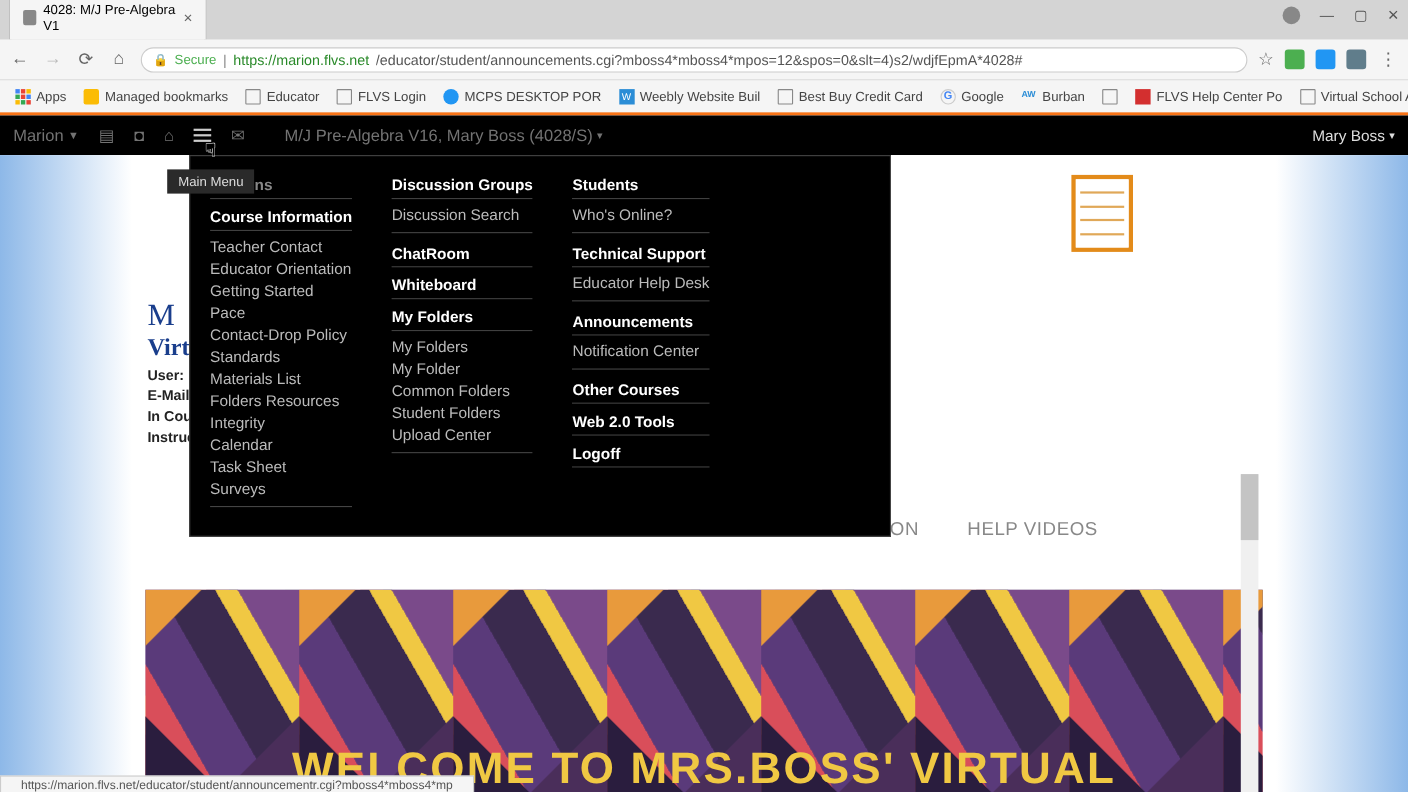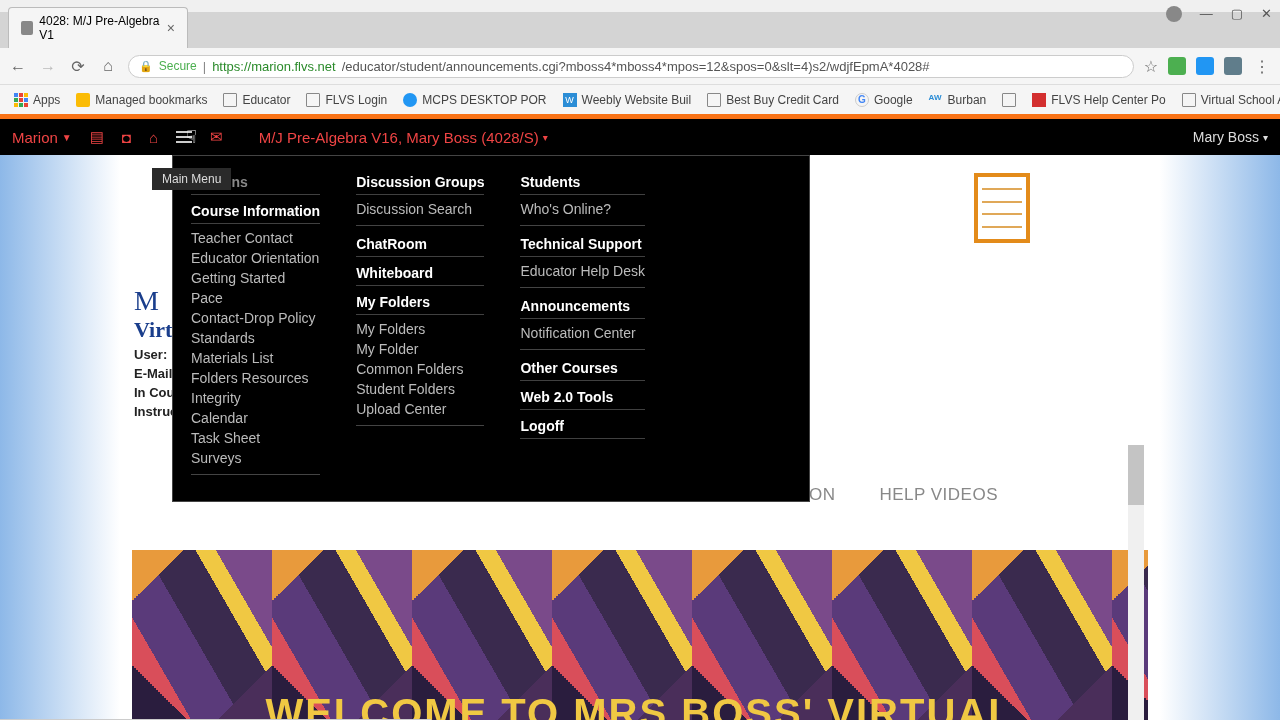--- a/index.html
+++ b/index.html
@@ -1,19 +1,19 @@
 <!DOCTYPE html>
 <html><head>
 <meta charset="utf-8">
 <style>
 * { margin: 0; padding: 0; box-sizing: border-box; font-family: Arial, sans-serif; }
 body { background: #f0f0f0; width: 1280px; height: 720px; overflow: hidden; position: relative; }
 
 
-.browser-chrome { background: #e8e8e8; border-bottom: 5px solid #f97316; margin-top: 12px; }
+.browser-chrome { background: #e8e8e8; border-bottom: 3px solid #f97316; }
 .tab-bar { height: 36px; display: flex; align-items: flex-end; padding: 0 8px; background: #d4d4d4; }
 .tab { background: #f5f5f5; border: 1px solid #bbb; border-bottom: none; border-radius: 4px 4px 0 0; padding: 6px 12px; display: flex; align-items: center; gap: 6px; font-size: 12px; max-width: 180px; }
 .tab-icon { width: 14px; height: 14px; background: #888; border-radius: 2px; }
 .tab-close { color: #666; cursor: pointer; font-size: 14px; }
 .window-controls { position: absolute; right: 8px; top: 6px; display: flex; gap: 18px; color: #555; font-size: 13px; }
 .window-controls span { cursor: pointer; }
 .addr-bar { height: 36px; display: flex; align-items: center; padding: 0 8px; gap: 10px; background: #f5f5f5; }
 .nav-icon { color: #666; font-size: 16px; cursor: pointer; width: 20px; text-align: center; }
 .nav-icon.disabled { color: #bbb; }
 .url-box { flex: 1; display: flex; align-items: center; background: #fff; border: 1px solid #ccc; border-radius: 14px; padding: 3px 10px; font-size: 13px; gap: 6px; }
@@ -28,21 +28,21 @@
 .bm { display: flex; align-items: center; gap: 5px; padding: 3px 6px; cursor: pointer; color: #444; white-space: nowrap; }
 .bm-icon { width: 14px; height: 14px; display: inline-block; }
 .apps-icon { display: grid; grid-template-columns: repeat(3,4px); grid-template-rows: repeat(3,4px); gap: 1px; }
 .apps-icon i { background: #4285f4; }
 .apps-icon i:nth-child(2){background:#ea4335}.apps-icon i:nth-child(3){background:#fbbc05}.apps-icon i:nth-child(4){background:#34a853}.apps-icon i:nth-child(5){background:#ea4335}.apps-icon i:nth-child(6){background:#4285f4}.apps-icon i:nth-child(7){background:#fbbc05}.apps-icon i:nth-child(8){background:#34a853}.apps-icon i:nth-child(9){background:#ea4335}
 .doc-icon { border: 1px solid #888; border-radius: 1px; position: relative; }
 
 
 .app-bar { background: #000; color: #fff; height: 36px; display: flex; align-items: center; padding: 0 12px; font-size: 14px; position: relative; }
 .app-bar-left { display: flex; align-items: center; gap: 18px; }
-.app-bar-item { color: #ef4444; cursor: pointer; display: flex; align-items: center; gap: 4px; font-size: 15px; }
+.app-bar-item { color: #737373; cursor: pointer; display: flex; align-items: center; gap: 4px; font-size: 15px; }
 .app-bar-right { margin-left: auto; color: #ddd; display: flex; align-items: center; gap: 4px; }
 .caret { font-size: 10px; }
 
 
 .tooltip { position: absolute; top: 36px; left: 152px; background: #2a2a2a; color: #ddd; font-size: 12px; padding: 4px 10px; z-index: 200; margin-top: 13px; }
 
 
 .mega-menu { position: absolute; top: 36px; left: 172px; background: #000; color: #ddd; border: 1px solid #444; padding: 14px 0 20px; display: flex; gap: 0; z-index: 100; font-size: 14px; min-width: 638px; }
 .mega-col { padding: 0 18px; min-width: 150px; }
 .mega-heading { color: #fff; font-weight: bold; padding: 4px 0; border-bottom: 1px solid #404040; margin-bottom: 4px; }

